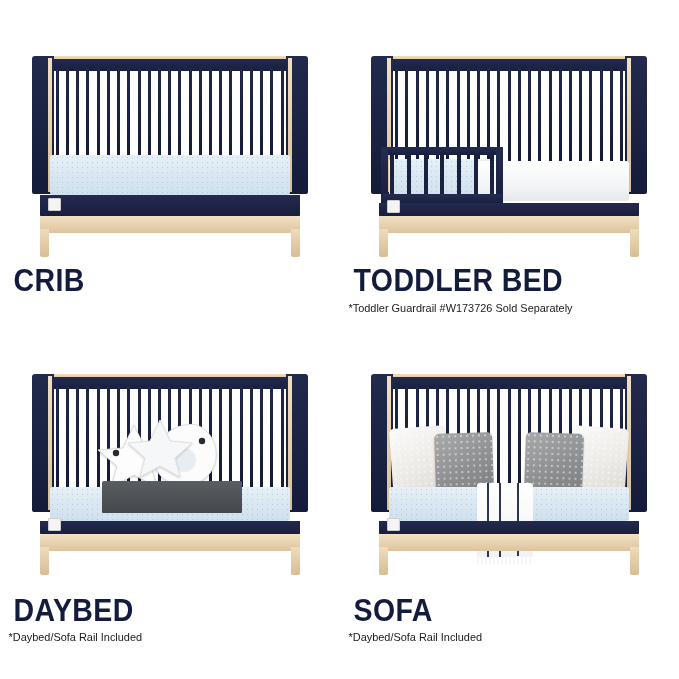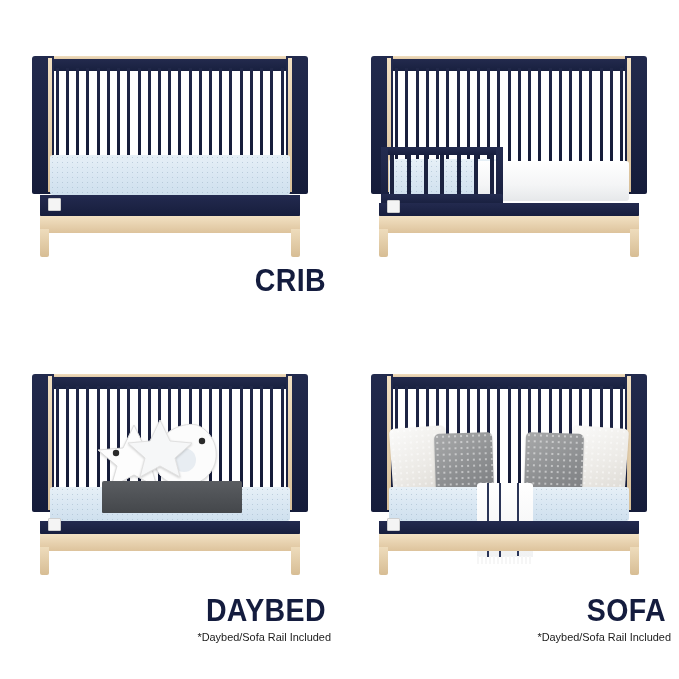--- a/index.html
+++ b/index.html
@@ -26,21 +26,21 @@
   }
   .stage{
     position:relative;
     width:300px;height:215px;
     margin:0 auto;
   }
   .panel.top .stage{margin-top:42px;}
   .panel.bottom .stage{margin-top:20px;}
 
   .caption{
-    text-align:right;
+    text-align:left;
     width:100%;
   }
   .caption .title{
     color:#141c3e;
     font-weight:bold;
     font-size:31px;
     letter-spacing:.4px;
     line-height:1.05;
     font-stretch:condensed;
     transform:scaleX(.92);
@@ -315,20 +315,24 @@
               <i></i>
             </div>
           <div class="gbot"></div>
         </div>
         <div class="front-rail-low" style="left:20px;right:20px;bottom:40px;height:14px;"></div>
         <div class="tag" style="left:28px;bottom:44px;"></div>
         <div class="base"></div>
         <div class="leg l"></div>
         <div class="leg r"></div>
       </div>
+    </div>
+    <div class="caption">
+      <div class="title">TODDLER BED</div>
+      <div class="sub">*Toddler Guardrail #W173726 Sold Separately</div>
     </div>
   </div>
 
   <div class="panel bottom">
     <div class="stage">
       <div class="bed">
         <div class="wood-top"></div>
         <div class="back-rail"></div>
         <div class="slats">
             <div class="s"></div>

